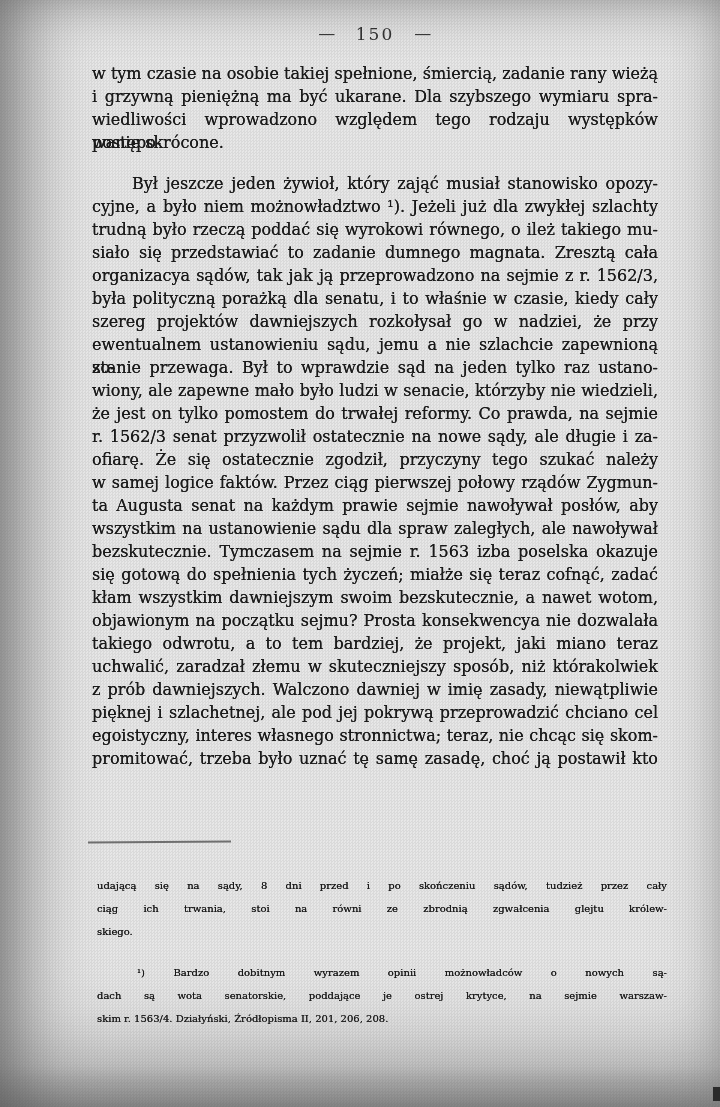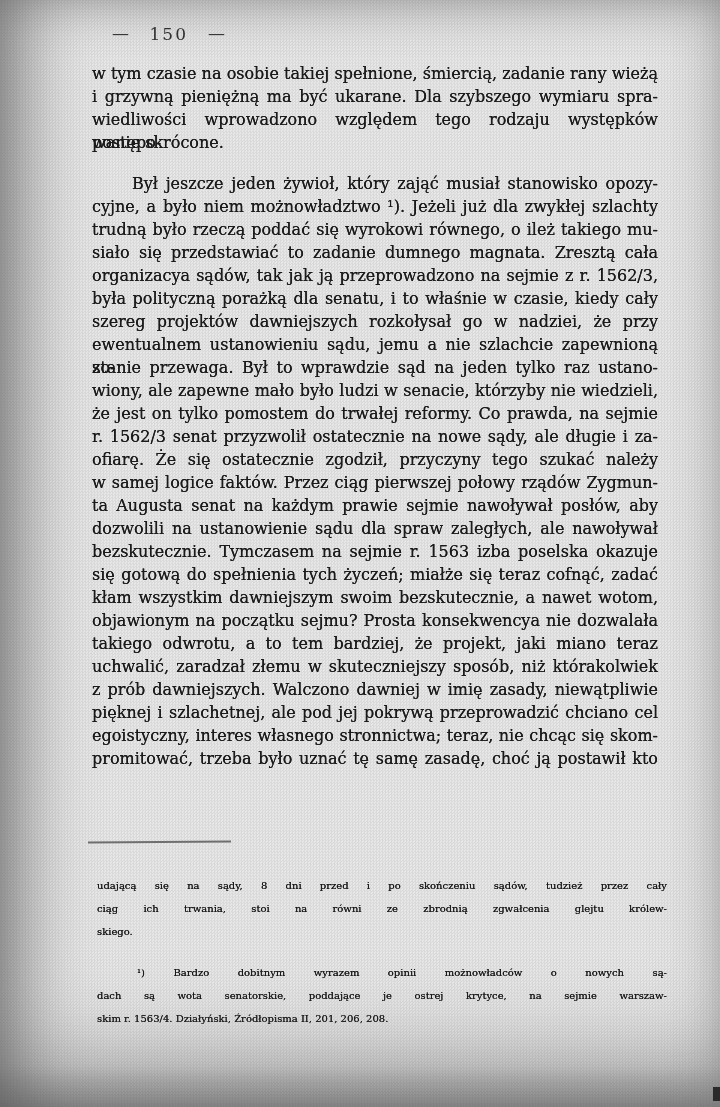--- a/index.html
+++ b/index.html
@@ -31,21 +31,21 @@
     background: linear-gradient(to bottom, rgba(0,0,0,0) 0%, rgba(40,40,40,0.22) 100%);
     pointer-events: none;
   }
   .corner-mark {
     position: absolute; right: 0; bottom: 6px; width: 7px; height: 14px;
     background: #2a2a2a; z-index: 6;
   }
 
   .running-head {
     position: absolute; top: 24px; left: 92px; width: 566px;
-    text-align: left; font-size: 17px; color: #303030;
+    text-align: center; font-size: 17px; color: #303030;
     letter-spacing: 0.5px; z-index: 2;
   }
   .running-head .dash { display: inline-block; margin: 0 20px; transform: translateY(-1px); }
   .running-head .num { display: inline-block; letter-spacing: 2px; }
 
   .body-text {
     position: absolute; top: 62px; left: 92px; width: 566px;
     font-size: 16px; line-height: 23px; z-index: 2;
     text-shadow: 0 0 0.4px currentColor; 
   }
@@ -92,21 +92,21 @@
         <div class="tline">była polityczną porażką dla senatu, i to właśnie w czasie, kiedy cały</div>
         <div class="tline">szereg projektów dawniejszych rozkołysał go w nadziei, że przy</div>
         <div class="tline">ewentualnem ustanowieniu sądu, jemu a nie szlachcie zapewnioną zo-</div>
         <div class="tline">stanie przewaga. Był to wprawdzie sąd na jeden tylko raz ustano-</div>
         <div class="tline">wiony, ale zapewne mało było ludzi w senacie, którzyby nie wiedzieli,</div>
         <div class="tline">że jest on tylko pomostem do trwałej reformy. Co prawda, na sejmie</div>
         <div class="tline">r. 1562/3 senat przyzwolił ostatecznie na nowe sądy, ale długie i za-</div>
         <div class="tline">ofiarę. Że się ostatecznie zgodził, przyczyny tego szukać należy</div>
         <div class="tline">w samej logice faktów. Przez ciąg pierwszej połowy rządów Zygmun-</div>
         <div class="tline">ta Augusta senat na każdym prawie sejmie nawoływał posłów, aby</div>
-        <div class="tline">dozwolili na ustanowienie sądu dla spraw zaległych, ale nawoływał</div>
+        <div class="tline">wszystkim na ustanowienie sądu dla spraw zaległych, ale nawoływał</div>
         <div class="tline">bezskutecznie. Tymczasem na sejmie r. 1563 izba poselska okazuje</div>
         <div class="tline">się gotową do spełnienia tych życzeń; miałże się teraz cofnąć, zadać</div>
         <div class="tline">kłam wszystkim dawniejszym swoim bezskutecznie, a nawet wotom,</div>
         <div class="tline">objawionym na początku sejmu? Prosta konsekwencya nie dozwalała</div>
         <div class="tline">takiego odwrotu, a to tem bardziej, że projekt, jaki miano teraz</div>
         <div class="tline">uchwalić, zaradzał złemu w skuteczniejszy sposób, niż którakolwiek</div>
         <div class="tline">z prób dawniejszych. Walczono dawniej w imię zasady, niewątpliwie</div>
         <div class="tline">pięknej i szlachetnej, ale pod jej pokrywą przeprowadzić chciano cel</div>
         <div class="tline">egoistyczny, interes własnego stronnictwa; teraz, nie chcąc się skom-</div>
         <div class="tline">promitować, trzeba było uznać tę samę zasadę, choć ją postawił kto</div>

